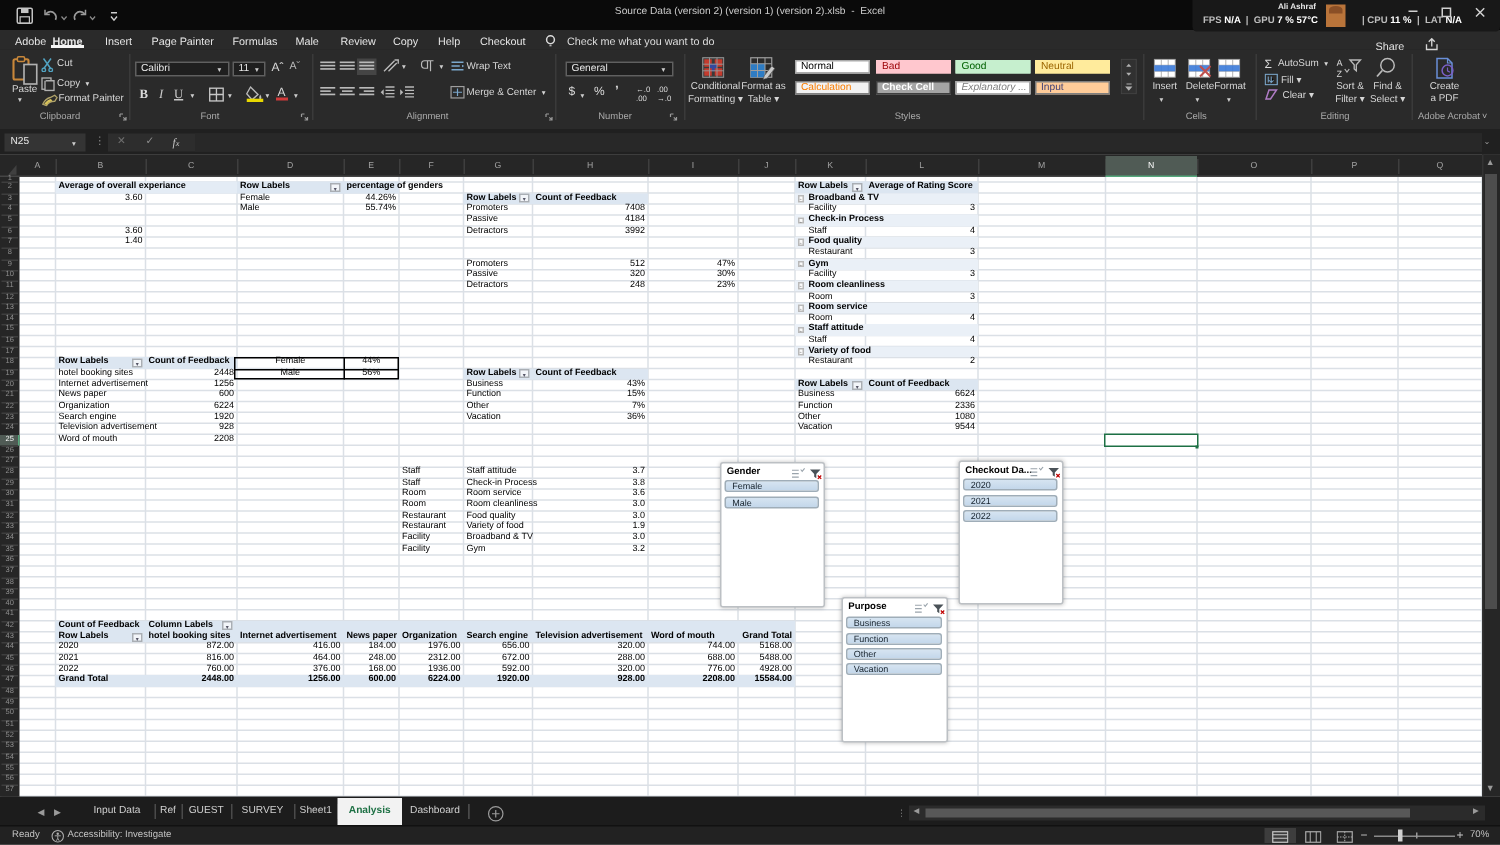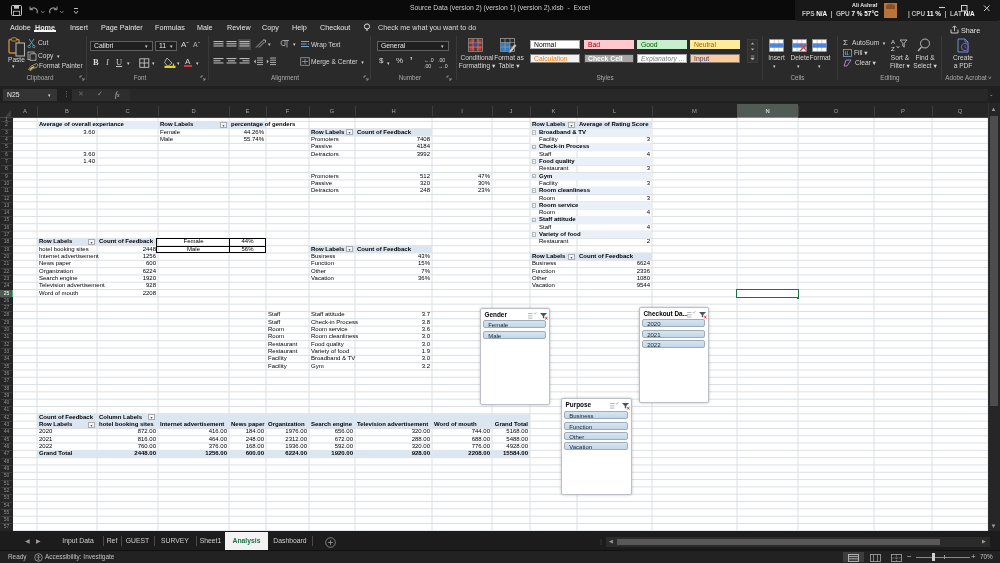--- a/index.html
+++ b/index.html
@@ -539,21 +539,21 @@
     <div class="abs" style="left:320px;top:22.5px;font-size:7.2px;color:#e6e6e6;">Checkout</div>
     <div class="abs" style="left:34px;top:30.2px;width:22px;height:1.4px;background:#f5f5f5;"></div>
     <svg class="abs" style="left:362px;top:21.5px;" width="10" height="11">
       <circle cx="5" cy="4.5" r="2.6" fill="none" stroke="#dadada" stroke-width="1"></circle>
       <path d="M4,7 h2 M4.3,8.5 h1.4" stroke="#dadada" stroke-width="0.8"></path>
     </svg>
     <div class="abs" style="left:378px;top:22.5px;font-size:7.2px;color:#dcdcdc;">Check me what you want to do</div>
     <svg class="abs" style="left:950px;top:25px;" width="9" height="9">
       <path d="M4.5,1 v5 M2.5,2.8 l2-2 2,2 M1,4.5 v3.5 h7 v-3.5" stroke="#d6d6d6" stroke-width="0.9" fill="none"></path>
     </svg>
-    <div class="abs" style="left:961px;top:25.5px;font-size:7.2px;color:#e2e2e2;text-align:center;">Share</div>
+    <div class="abs" style="left:917px;top:25.5px;font-size:7.2px;color:#e2e2e2;text-align:center;">Share</div>
 <svg class="abs" style="left:8px;top:36.5px;" width="18" height="20">
 <rect x="1" y="2.5" width="10" height="13.5" rx="1" fill="none" stroke="#c8873a" stroke-width="1.4"></rect>
 <rect x="3.6" y="0.8" width="4.8" height="3.2" rx="0.8" fill="#2a2a2a" stroke="#c8873a" stroke-width="1"></rect>
 <rect x="8" y="6" width="8.5" height="13" fill="#2a2a2a" stroke="#b0b0b0" stroke-width="1.1"></rect>
 </svg>
     <div class="rtxt" style="left:8px;top:55.5px;">Paste</div>
     <div class="abs" style="left:12px;top:62.5px;font-size:5px;color:#cdcdcd;">▾</div>
     <svg class="abs" style="left:27px;top:38px;" width="11" height="10">
       <path d="M2,1 l5,7 M7,1 l-5,7" stroke="#51a3c2" stroke-width="1" fill="none"></path>
       <circle cx="2.2" cy="8.6" r="1.2" fill="none" stroke="#51a3c2" stroke-width="0.9"></circle>

